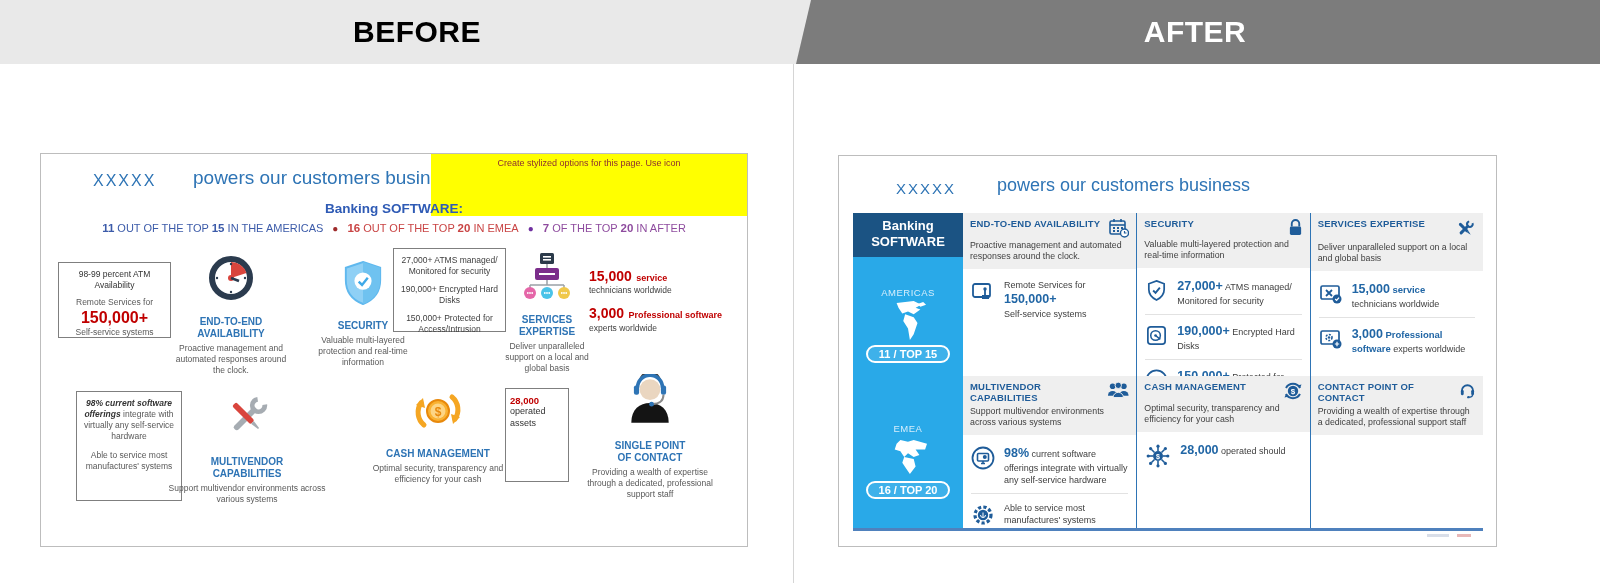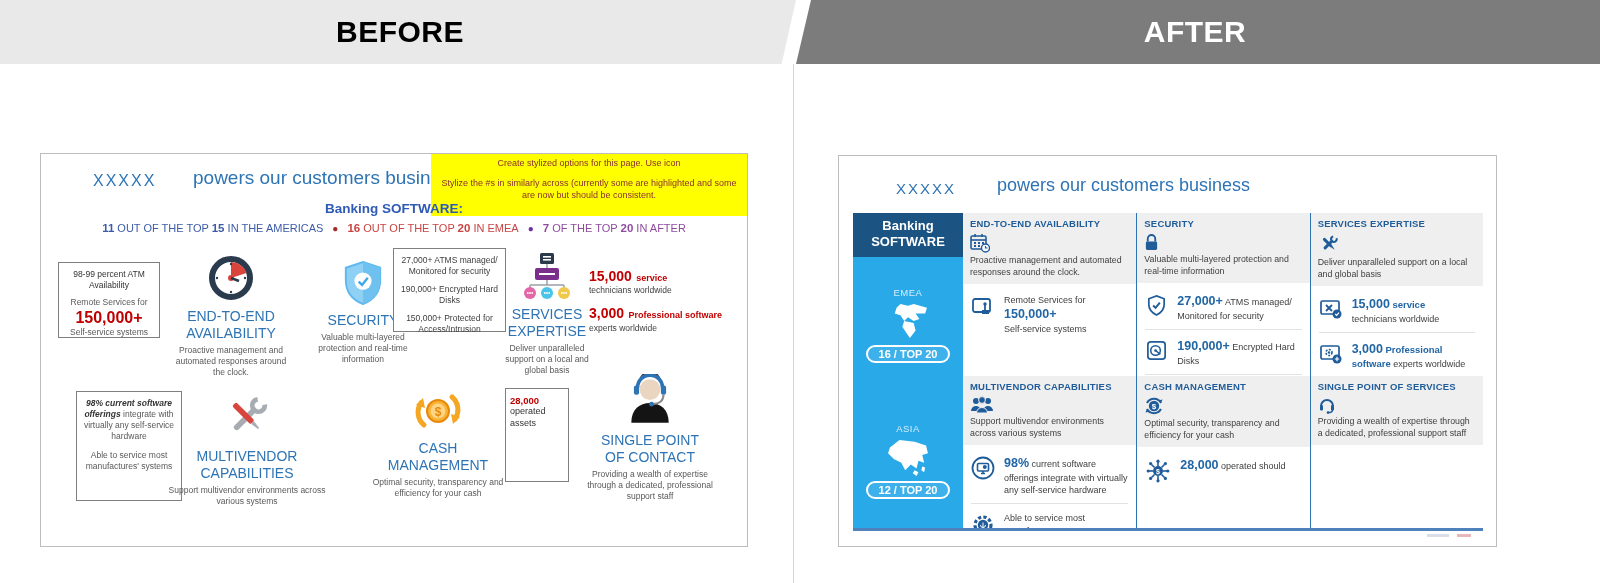--- a/index.html
+++ b/index.html
@@ -2,21 +2,21 @@
 <html><head>
 <meta charset="utf-8">
 <style>
   html,body{margin:0;padding:0;}
   body{width:1600px;height:583px;position:relative;overflow:hidden;background:#fff;
        font-family:"Liberation Sans", sans-serif;}
   
   .banner{position:absolute;top:0;height:64px;display:flex;align-items:center;justify-content:center;
           font-weight:bold;font-size:30px;letter-spacing:.5px;}
   .banner-before{left:0;width:800px;background:#E9E9E9;color:#000;
-          clip-path:polygon(0 0,99.5% 0,97.7% 100%,0 100%);}
+          clip-path:polygon(0 0,99.5% 0,97.7% 100%,0 100%);padding-left:17px;}
   .banner-after{left:790px;width:810px;background:#7C7C7C;color:#fff;
           clip-path:polygon(21px 0,100% 0,100% 100%,6px 100%);}
   .panel-divider{position:absolute;left:793px;top:64px;width:1px;height:519px;background:#D5D5D5;}
   
   .slide{position:absolute;background:#fff;border:1px solid #BDBDBD;box-sizing:border-box;}
   #before-slide{left:40px;top:153px;width:708px;height:394px;}
   #after-slide{left:838px;top:155px;width:659px;height:392px;}
   
   .b-title-prefix{position:absolute;left:52px;top:18px;font-size:16px;color:#2E74B5;letter-spacing:2px;}
   .b-title{position:absolute;left:152px;top:13px;font-size:19px;color:#2E74B5;}
@@ -26,30 +26,30 @@
   .b-subtitle{position:absolute;left:0;top:47px;width:100%;text-align:center;color:#2F5BB5;
         font-weight:bold;font-size:13.5px;}
   .b-stats{position:absolute;left:0;top:68px;width:100%;text-align:center;font-size:11px;white-space:nowrap;}
   .b-stats b{font-size:11.5px;}
   .st-blue{color:#3C5BA9;} .st-red{color:#C94444;} .st-purple{color:#8E4B9E;}
   .bl1{color:#9E2A2A;margin:0 9px;font-size:10px;} .bl2{color:#7030A0;margin:0 9px;font-size:10px;}
   .bbox{position:absolute;border:1px solid #7F7F7F;background:#fff;font-size:8.5px;line-height:1.3;
         text-align:center;color:#595959;padding:6px 4px;box-sizing:border-box;}
   .bbox .dark{color:#333;}
   .bbox .rednum{color:#C00000;font-weight:bold;font-size:16px;line-height:1.2;}
-  #box-atm{left:17px;top:108px;width:102px;height:76px;}
+  #box-atm{left:17px;top:108px;width:113px;height:76px;}
   #box-sec{left:352px;top:94px;width:113px;height:84px;color:#404040;}
   #box-sec div{margin-bottom:7px;}
   #box-sw{left:35px;top:237px;width:106px;height:110px;}
   #box-sw .dark{color:#333;font-weight:bold;font-style:italic;}
   #box-sw p{margin:0 0 8px;}
   #box-assets{left:464px;top:234px;width:64px;height:94px;text-align:left;color:#333;font-size:9px;}
   #box-assets .rednum{font-size:9.5px;}
   .iblock{position:absolute;display:flex;flex-direction:column;align-items:center;text-align:center;}
-  .iblock .ttl{color:#2E74B5;font-weight:normal;font-size:14px;line-height:1.2;margin-top:6px;}
+  .iblock .ttl{color:#2E74B5;font-weight:bold;font-size:10px;line-height:1.2;margin-top:14px;}
   .iblock .desc{color:#595959;font-size:8.5px;line-height:1.3;margin-top:3px;}
   #blk-endtoend{left:128px;top:100px;width:124px;}
   #blk-security{left:266px;top:106px;width:112px;}
   #blk-services{left:460px;top:98px;width:92px;}
   #blk-multivendor{left:120px;top:238px;width:172px;}
   #blk-cash{left:327px;top:234px;width:140px;}
   #blk-spoc{left:538px;top:220px;width:142px;}
   .svc-stats{position:absolute;left:548px;top:112px;width:152px;text-align:left;line-height:1.2;}
   .svc-stats .num{color:#C00000;font-weight:bold;font-size:14px;}
   .svc-stats .nsmall{color:#C00000;font-weight:bold;font-size:9px;}
@@ -63,21 +63,21 @@
              font-size:13px;line-height:1.25;}
   .sb-region{flex:1;display:flex;flex-direction:column;align-items:center;justify-content:center;padding:3px 0 2px;}
   .sb-name{color:#D6EEFC;font-size:9.5px;letter-spacing:.5px;}
   .sb-map{height:44px;display:flex;align-items:center;margin:1px 0 2px;}
   .sb-badge{border:2px solid #fff;border-radius:12px;color:#fff;font-weight:bold;font-size:11px;
             padding:1px 11px;background:rgba(255,255,255,.10);white-space:nowrap;}
   .cols{flex:1;display:grid;grid-template-columns:1fr 1fr 1fr;grid-template-rows:163px 152px;}
   .cell{overflow:hidden;box-sizing:border-box;}
   .cell.vline{border-left:1px solid #2E74B5;}
   .cell-head{background:#EFEFEF;padding:5px 7px 6px;}
-  .cth{display:flex;justify-content:space-between;align-items:flex-start;gap:4px;flex-direction:column;}
+  .cth{display:flex;justify-content:space-between;align-items:flex-start;gap:4px;}
   .cell-title{color:#1F5C99;font-weight:bold;font-size:9.5px;letter-spacing:.2px;line-height:1.2;}
   .cell-desc{color:#404040;font-size:8.8px;line-height:1.3;margin-top:2px;}
   .cell-body{padding:2px 8px 0;}
   .item{display:flex;align-items:flex-start;gap:9px;padding:8px 0 7px;}
   .item + .item{border-top:1px solid #E2E2E2;}
   .item-ic{flex:none;margin-top:1px;}
   .item-text{font-size:9px;color:#404040;line-height:1.35;}
   .stg{color:#2166A5;font-weight:bold;font-size:12.5px;}
   .stg-s{color:#2166A5;font-weight:bold;font-size:9.5px;}
   .blk{display:block;}
@@ -96,21 +96,20 @@
   <span>AFTER</span>
 </div>
 <div class="panel-divider"></div>
 
 <div class="slide" id="before-slide">
   <div class="b-title-prefix">XXXXX</div>
   <div class="b-title">powers our customers business</div>
 
   <div class="note">
     <p>Create stylized options for this page. Use icon</p>
-    <p>Stylize the #s in similarly across (currently some are highlighted and some are now but should be consistent.</p>
   </div>
 
   <div class="b-subtitle">Banking SOFTWARE:</div>
 
   <div class="b-stats">
     <span class="st-blue"><b>11</b> <span>OUT OF THE TOP</span> <b>15</b> <span>IN THE AMERICAS</span></span><span class="bl1">●</span><span class="st-red"><b>16</b> <span>OUT OF THE TOP</span> <b>20</b> <span>IN EMEA</span></span><span class="bl2">●</span><span class="st-purple"><b>7</b> <span>OF THE TOP</span> <b>20</b> <span>IN AFTER</span></span>
   </div>
 
   <div class="bbox" id="box-atm">
     <div class="dark">98-99 percent ATM Availability</div>
@@ -265,39 +264,39 @@
   <div class="a-title">powers our customers business</div>
 
   <div class="grid">
 
     <div class="sb">
       <div class="sb-header">
         <span class="blk">Banking</span>
           <span class="blk">SOFTWARE</span>
       </div>
       <div class="sb-region">
+        <div class="sb-name">AMERICAS</div>
+        <div class="sb-map">
+          <svg width="38" height="42" viewBox="0 0 40 44" fill="#fff">
+              <path d="M8 3 L26 1 L34 5 L28 8 L33 10 L26 15 L20 12 L14 14 L10 8 Z"></path>
+              <path d="M17 15 L26 18 L30 24 L26 36 L22 42 L20 30 L15 22 Z"></path>
+              <path d="M30 4 l6 -2 l3 3 l-6 2 z"></path>
+            </svg>
+        </div>
+        <div class="sb-badge">11 / TOP 15</div>
+      </div>
+      <div class="sb-region">
         <div class="sb-name">EMEA</div>
         <div class="sb-map">
           <svg width="42" height="38" viewBox="0 0 44 40" fill="#fff">
               <path d="M14 2 L22 4 L28 2 L42 6 L40 12 L30 12 L34 18 L28 20 L22 16 L18 20 L14 14 L8 12 L10 6 Z"></path>
               <path d="M18 20 L28 22 L30 30 L24 38 L20 32 L16 26 Z"></path>
             </svg>
         </div>
         <div class="sb-badge">16 / TOP 20</div>
-      </div>
-      <div class="sb-region">
-        <div class="sb-name">ASIA</div>
-        <div class="sb-map">
-          <svg width="44" height="38" viewBox="0 0 46 40" fill="#fff">
-              <path d="M4 10 L14 2 L30 4 L42 8 L44 16 L38 18 L40 26 L34 24 L32 32 L26 28 L20 34 L16 26 L8 22 L2 16 Z"></path>
-              <path d="M30 34 l4 2 l-2 4 l-4 -3 z"></path>
-              <path d="M38 30 l3 1 l-1 5 l-3 -2 z"></path>
-            </svg>
-        </div>
-        <div class="sb-badge">12 / TOP 20</div>
       </div>
     </div>
 
     <div class="cols">
 
       <div class="cell">
         <div class="cell-head">
           <div class="cth">
             <span class="cell-title">END-TO-END AVAILABILITY</span>
             <svg width="20" height="20" viewBox="0 0 20 20">
@@ -492,21 +491,21 @@
                 <text x="13" y="16" text-anchor="middle" font-size="7" font-weight="bold" fill="#fff">$</text>
               </svg>
             <div class="item-text"><span class="stg">28,000</span> <span>operated should</span></div>
           </div>
         </div>
       </div>
 
       <div class="cell vline">
         <div class="cell-head">
           <div class="cth">
-            <span class="cell-title">SINGLE POINT OF SERVICES</span>
+            <span class="cell-title">CONTACT POINT OF CONTACT</span>
             <svg width="18" height="18" viewBox="0 0 18 18">
                 <path d="M3 10 a6 6 0 0 1 12 0" fill="none" stroke="#1F5C99" stroke-width="2"></path>
                 <rect x="2" y="9" width="3" height="5.5" rx="1.2" fill="#1F5C99"></rect>
                 <rect x="13" y="9" width="3" height="5.5" rx="1.2" fill="#1F5C99"></rect>
                 <path d="M14.5 14 c0 2 -2.5 2.6 -4.2 2.6" fill="none" stroke="#1F5C99" stroke-width="1.5"></path>
                 <circle cx="10" cy="16.6" r="1.3" fill="#1F5C99"></circle>
               </svg>
           </div>
           <div class="cell-desc">Providing a wealth of expertise through a dedicated, professional support staff</div>
         </div>

